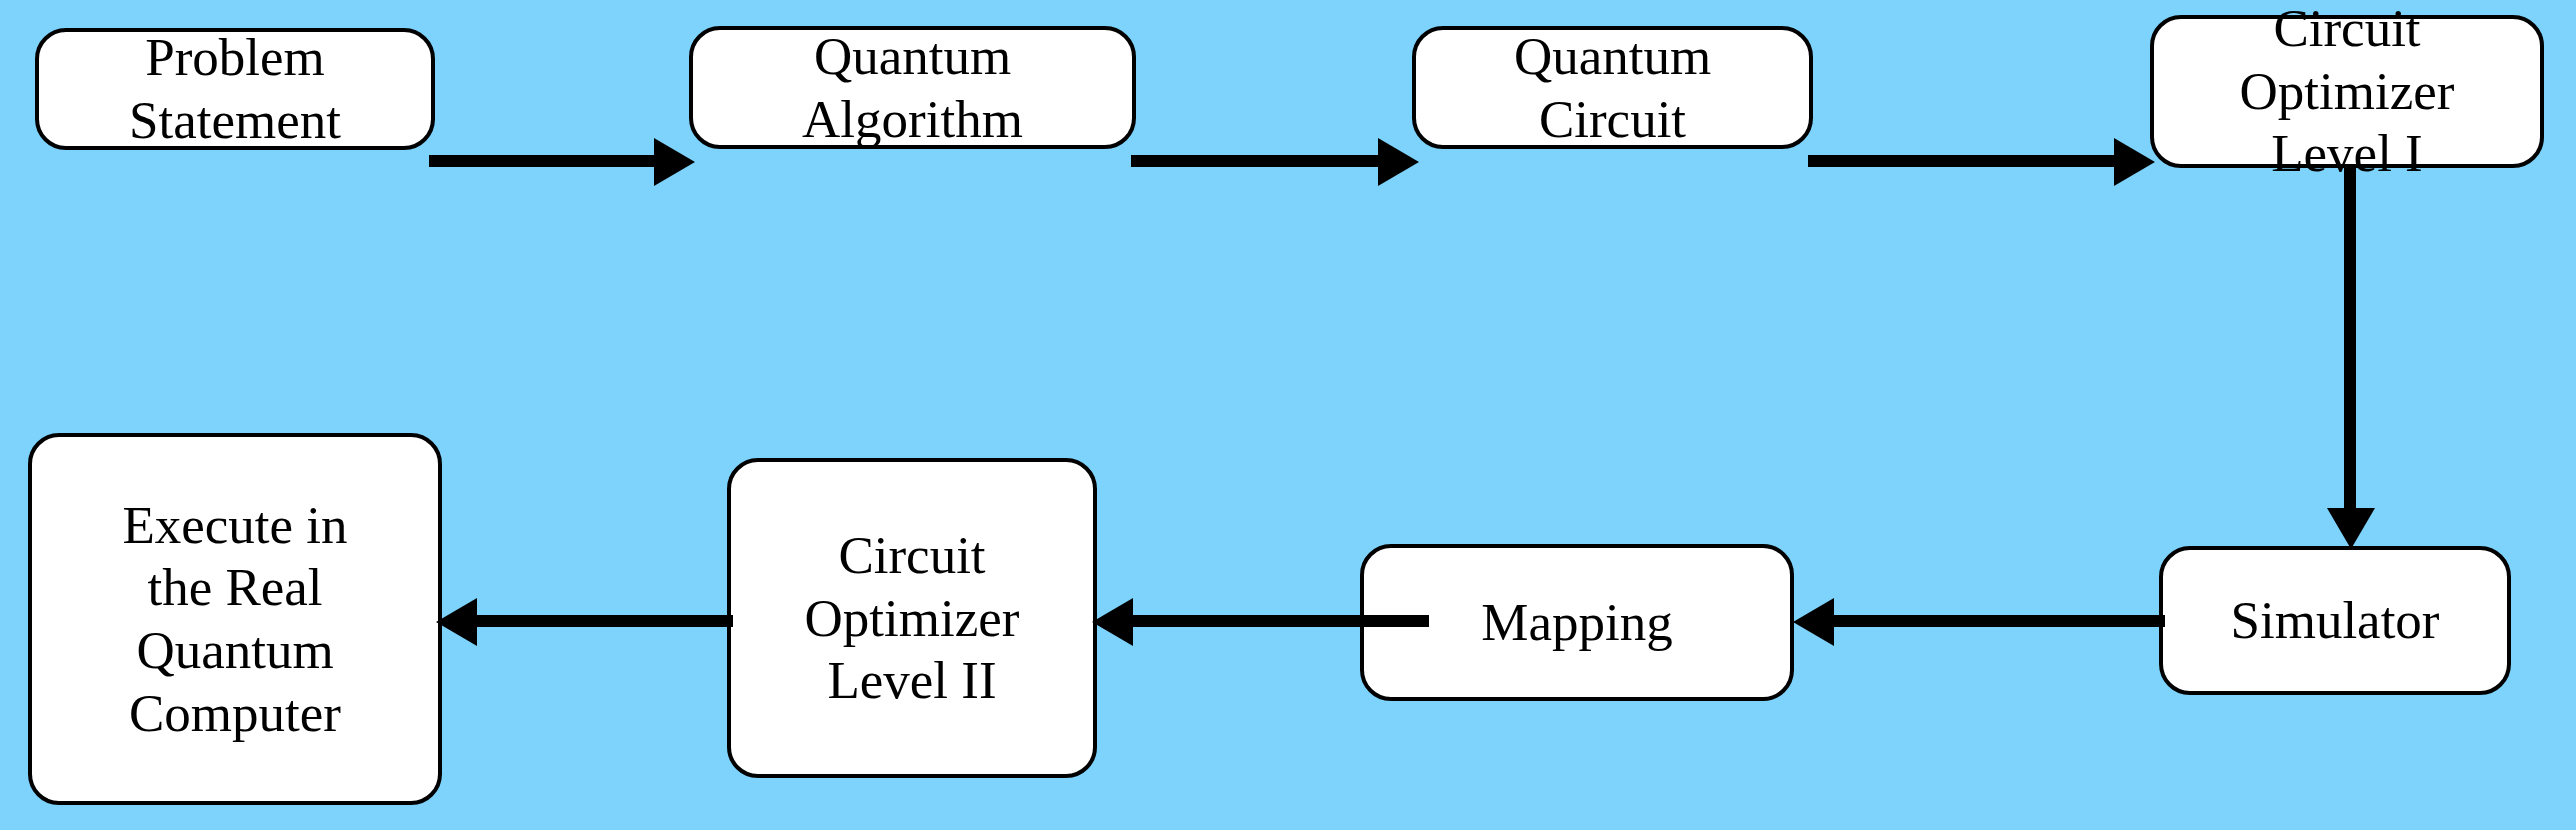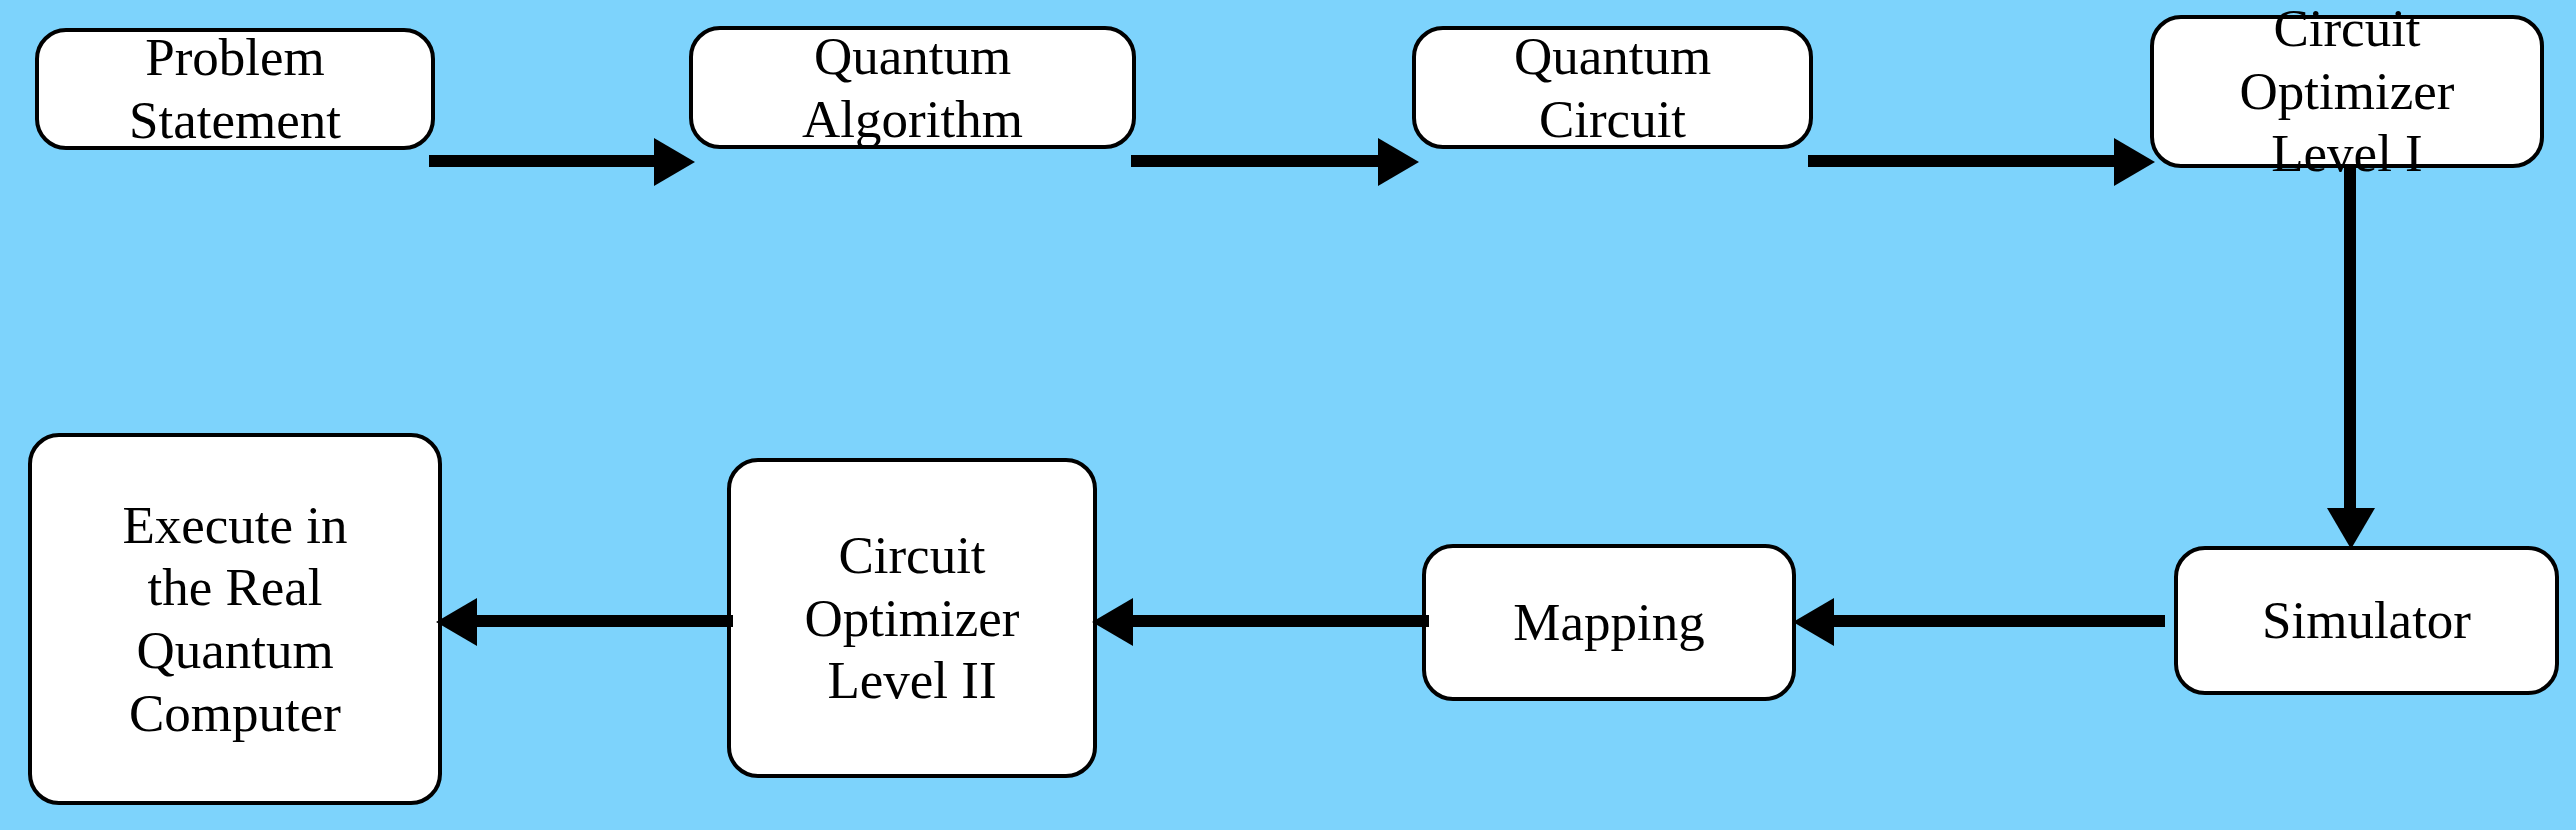--- a/index.html
+++ b/index.html
@@ -106,25 +106,25 @@
 Quantum
 Computer</span>
   </div>
 
   <div class="node" style="left:727px; top:458px; width:370px; height:320px;">
     <span class="label" style="white-space:pre-line;">Circuit
 Optimizer
 Level II</span>
   </div>
 
-  <div class="node" style="left:1422px; top:544px; width:374px; height:157px;">
+  <div class="node" style="left:1360px; top:544px; width:434px; height:157px;">
     <span class="label" style="white-space:pre-line;">Mapping</span>
   </div>
 
-  <div class="node" style="left:2159px; top:546px; width:385px; height:149px;margin-left:15px;">
+  <div class="node" style="left:2159px; top:546px; width:352px; height:149px;">
     <span class="label" style="white-space:pre-line;">Simulator</span>
   </div>
 
   <div class="edge" style="left:429px; top:155px; width:267px; height:12px;">
     <div class="shaft-h" style="width:228px;"></div>
     <div class="head head-right" style="left:225px; top:-17.5px;"></div>
   </div>
 
   <div class="edge" style="left:1131px; top:155px; width:289px; height:12px;">
     <div class="shaft-h" style="width:250px;"></div>

